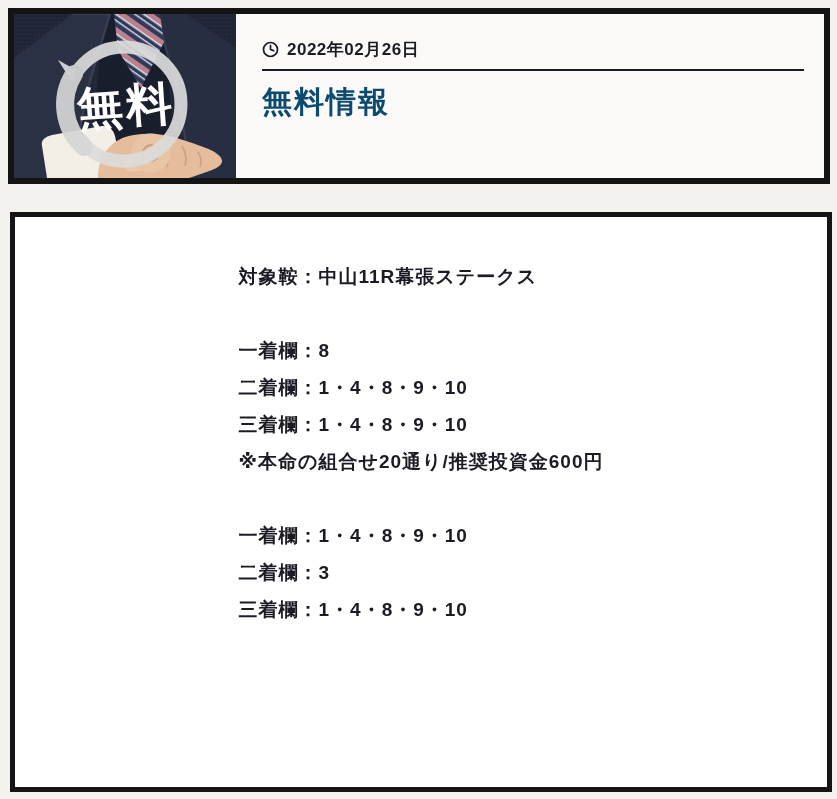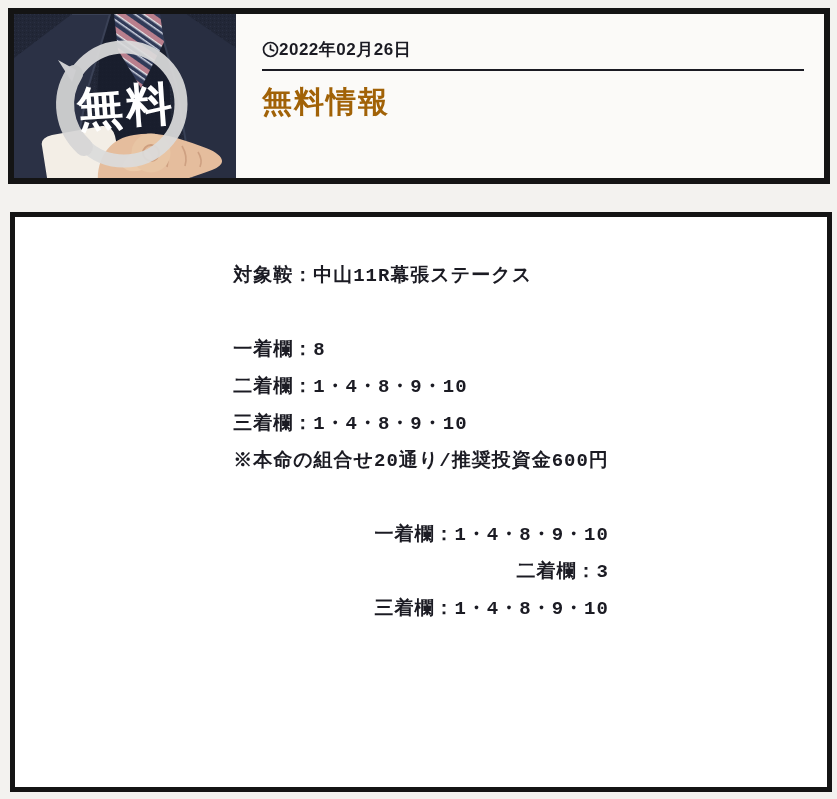--- a/index.html
+++ b/index.html
@@ -26,59 +26,58 @@
   }
   .photo svg { display:block; }
   .header-panel {
     flex:1 1 auto;
     background:#fbfaf8;
     height:164px;
     padding:24px 20px 0 26px;
     overflow:hidden;
   }
   .date-row {
-    display:flex; align-items:center; 
+    display:flex; align-items:center; gap:8px;
     font-size:17px; font-weight:700; color:#1b1b23;
     letter-spacing:0.5px;
     height:22px;
   }
   .date-row svg { display:block; }
   .date-divider {
     margin-top:9px;
     border-bottom:2px solid #1b1b23;
     width:100%;
   }
   .page-title {
     margin-top:14px;
     font-size:30px;
     font-weight:800;
     letter-spacing:2px;
-    color:#a16207;
+    color:#0c4a6e;
     line-height:34px;
   }
   
   .content-card {
     position:absolute; left:10px; top:212px;
     width:822px; height:580px;
     background:#ffffff;
     border:5px solid #141414;
   }
   .article-body {
     width:max-content;
     margin:41px auto 0 auto;
     font-size:19px;
     font-weight:700;
     letter-spacing:1px;
     line-height:37px;
     color:#1b1b23;
     text-align:left;
-    font-family:Liberation Mono, monospace;
   }
   .block { margin-bottom:37px; }
-  .block:last-child { margin-bottom:0;text-align:right; }
+  .block:last-child { margin-bottom:0; }
   .line { white-space:pre; }
 </style>
 </head>
 <body>
 
 <div class="header-card">
 
   <div class="photo">
     <svg width="222" height="164" viewBox="0 0 222 164">
       <defs>

